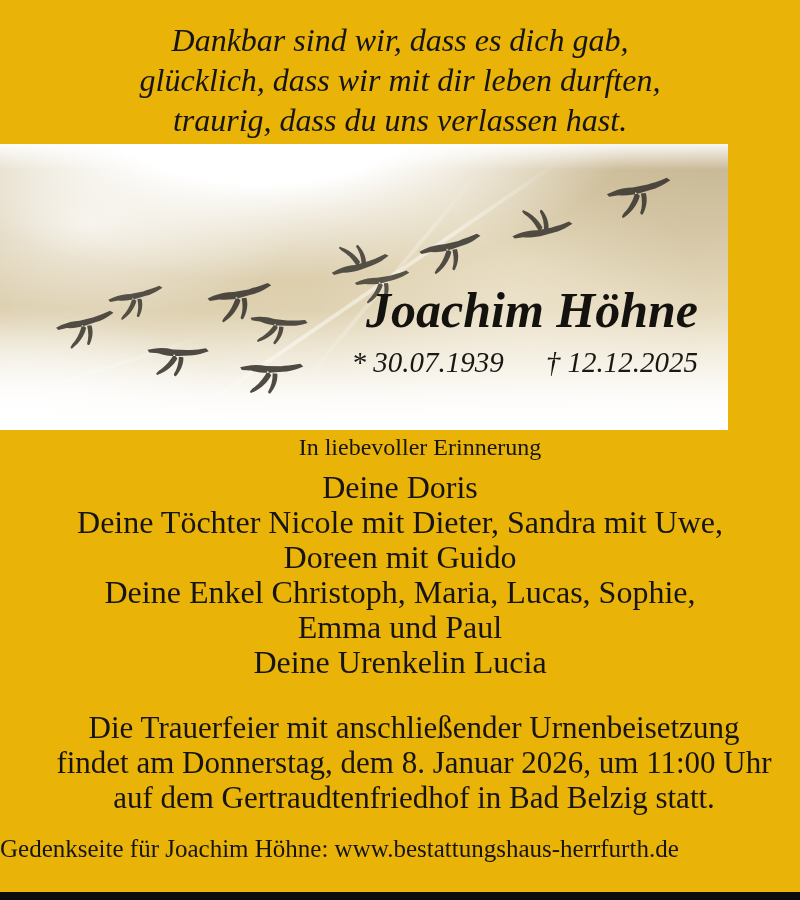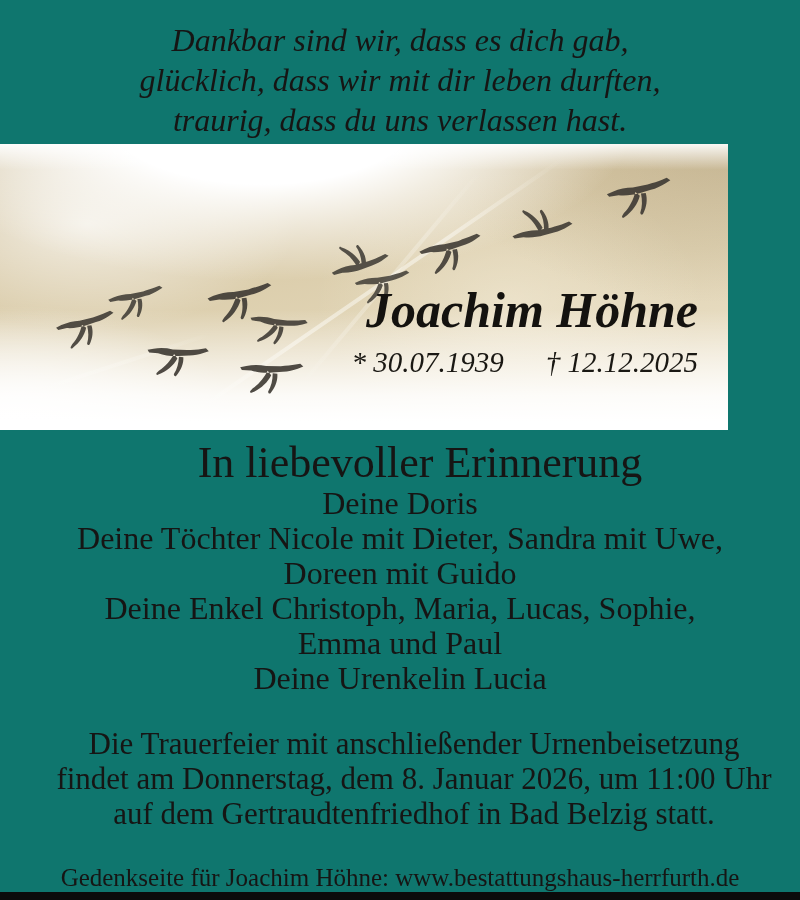--- a/index.html
+++ b/index.html
@@ -1,18 +1,18 @@
 <!DOCTYPE html>
 <html lang="de"><head>
 <meta charset="utf-8">
 <style>
   html,body{margin:0;padding:0;background:#fff;}
   .page{
     position:relative;width:800px;height:900px;margin:0 auto;
-    background:#0f766e;overflow:hidden;
+    background:#eab308;overflow:hidden;
     font-family:"Liberation Serif","DejaVu Serif",serif;
     color:#161514;
   }
   
   .verse{padding-top:20px;text-align:center;font-style:italic;
          font-size:32px;line-height:40px;}
   
   .photo{
     position:relative;width:728px;height:286px;margin-top:4px;overflow:hidden;
     background:
@@ -39,25 +39,25 @@
   }
   .deceased-name{
     font-size:50px;line-height:50px;font-weight:bold;font-style:italic;
     color:#14120f;white-space:nowrap;
   }
   .dates{
     margin-top:11px;display:flex;justify-content:space-between;gap:42px;
     font-size:29px;line-height:32px;font-style:italic;color:#1a1813;white-space:nowrap;
   }
   
-  .intro{font-size:44px;line-height:34px;text-align:center;margin-top:16px;padding-left:40px;}
+  .intro{font-size:24px;line-height:34px;text-align:center;margin-top:0;padding-left:40px;}
   .family{margin-top:6px;text-align:center;font-weight:normal;
           font-size:32px;line-height:35px;}
   .service{margin-top:30px;text-align:center;font-size:31px;line-height:35px;padding-left:28px;}
-  .footer-line{margin-top:33px;text-align:center;font-size:25px;line-height:28px;}
+  .footer-line{margin-top:20px;text-align:left;font-size:25px;line-height:28px;}
   .bottom-bar{position:absolute;left:0;bottom:0;width:800px;height:8px;background:#0b0b0b;}
 </style>
 </head>
 <body>
 
 <div class="page" style="color: rgb(22, 21, 20);">
 
   <div class="verse">
     <div>Dankbar sind wir, dass es dich gab,</div>
     <div>glücklich, dass wir mit dir leben durften,</div>

